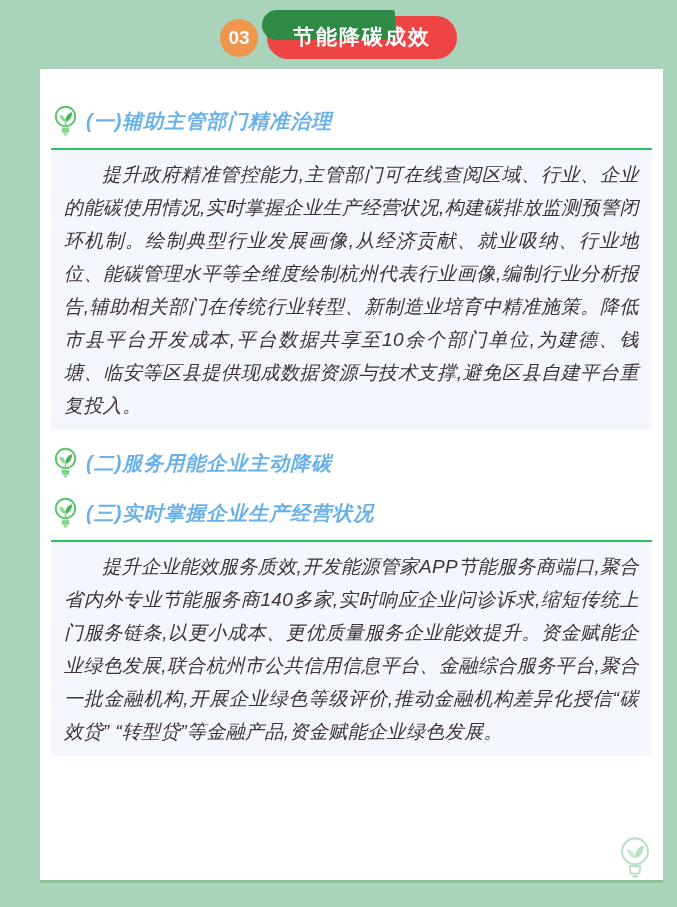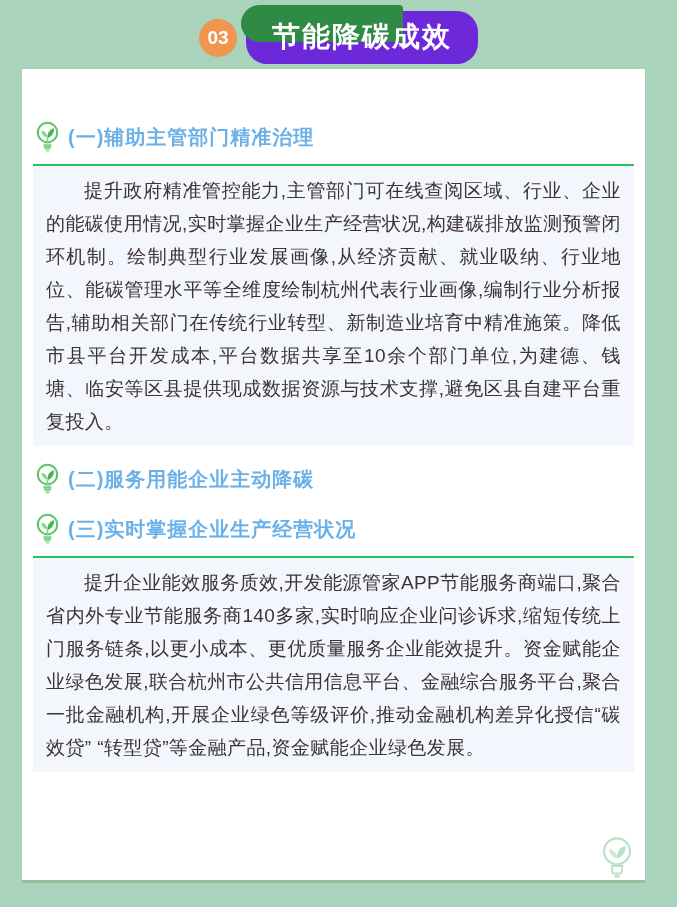--- a/index.html
+++ b/index.html
@@ -29,47 +29,48 @@
     background:#f0954d;
     border-radius:50%;
     display:flex; align-items:center; justify-content:center;
     color:#ffffff;
     font-weight:bold;
     font-size:19px;
     flex:0 0 auto;
   }
   .title-pill {
     position:relative;
-    background:#6d28d9;
+    background:#ef4444;
     color:#ffffff;
     font-weight:bold;
-    font-size:28px;
+    font-size:21px;
     letter-spacing:2px;
     padding:7px 26px 8px 26px;
     border-radius:21px;
   }
   .title-pill::before {
     content:"";
     position:absolute;
     left:-5px; top:-6px;
     width:70%; height:70%;
     background:#2e8a44;
     border-radius:21px 4px 0 21px;
     z-index:0;
   }
   .title-pill span { position:relative; z-index:1; }
   
   .card {
     position:relative;
-    margin:0 22px;
+    margin:0 40px;
     width:623px;
     height:814px;
     background:#ffffff;
     border-bottom:3px solid #8fc29b;
-    padding:52px 11px 0 11px;
+    padding:36px 11px 0 11px;
+    font-style:italic;
   }
   .section { margin-bottom:17px; }
   .section-head {
     display:flex;
     align-items:center;
     gap:7px;
     margin-bottom:10px;
     padding-left:1px;
   }
   .bulb-icon { width:27px; height:33px; flex:0 0 auto; }

